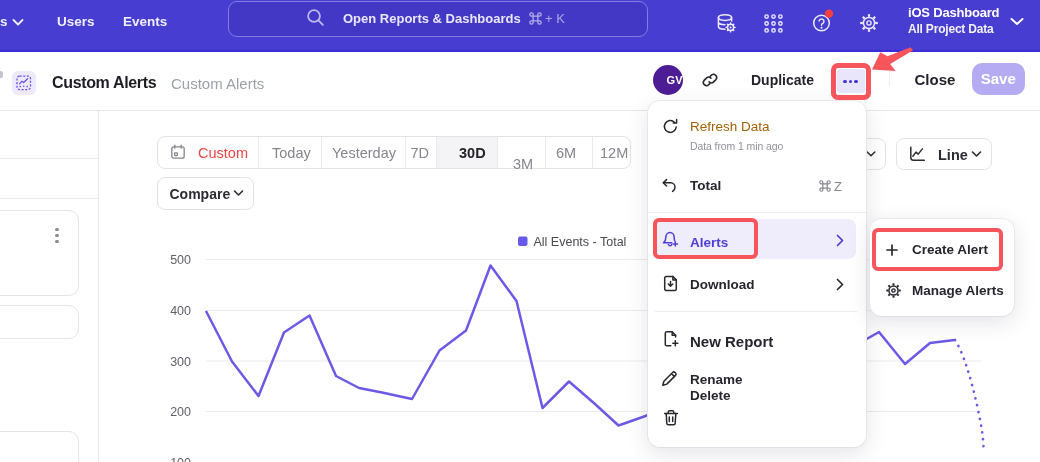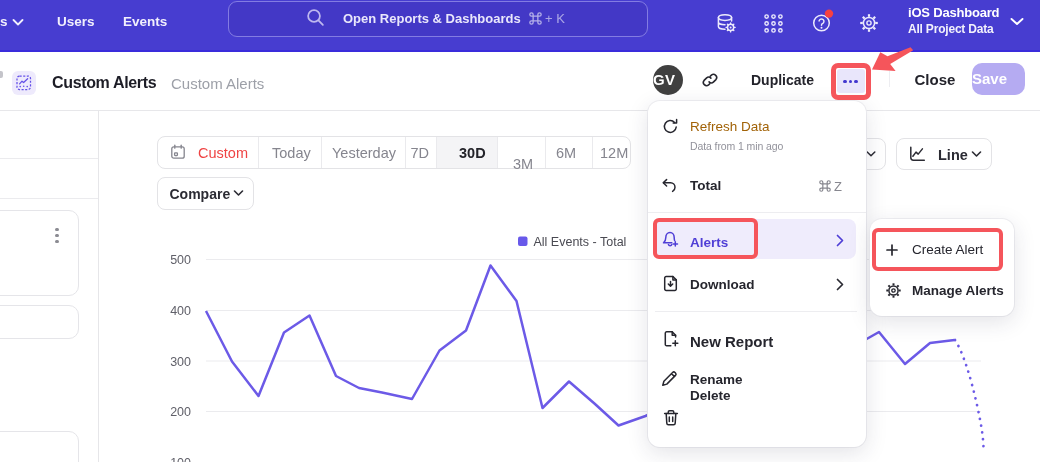--- a/index.html
+++ b/index.html
@@ -89,33 +89,33 @@
  <rect x="1" y="1" width="13.5" height="13.5" rx="2.6" stroke-width="1.25" stroke-dasharray="2.1 1.5"></rect>
  <polyline points="3.6,8.8 6,6.2 7.6,7.5 11.6,3.7" stroke-width="1.25" stroke-linecap="round" stroke-linejoin="round"></polyline>
  <g fill="#6450e8" stroke="none">
       <circle cx="4.2" cy="11.6" r=".8"></circle>
       <circle cx="7.7" cy="11.2" r=".8"></circle>
       <circle cx="11.2" cy="11.6" r=".8"></circle>
     </g>
 </svg>
 <div class="abs" style="left:52px;top:74px;color:#1d1d26;font-size:16px;font-weight:700;letter-spacing:-.35px">Custom Alerts</div>
 <div class="abs" style="left:171px;top:74.5px;color:#9da0a8;font-size:15px;font-weight:400">Custom Alerts</div>
-<div class="abs" style="left:653px;top:64.5px;width:30px;height:30px;border-radius:50%;background:#404040;color:#fff;font-size:15px;font-weight:700;text-align:left;line-height:30px;letter-spacing:.3px">GV</div>
+<div class="abs" style="left:653px;top:64.5px;width:30px;height:30px;border-radius:50%;background:#4c1d95;color:#fff;font-size:11px;font-weight:700;text-align:right;line-height:30px;letter-spacing:.3px">GV</div>
 <svg class="abs ic" style="left:702px;top:72px" width="16" height="16" viewBox="0 0 16 16" fill="none" stroke="#26262e" stroke-width="1.6" stroke-linecap="round">
  <path d="M7.1 9.9a3.2 3.2 0 0 0 4.5 0l2.3-2.3a3.2 3.2 0 0 0-4.5-4.5l-1.2 1.2"></path>
  <path d="M8.9 6.1a3.2 3.2 0 0 0-4.5 0L2.1 8.4a3.2 3.2 0 0 0 4.5 4.5l1.2-1.2"></path>
 </svg>
 <div class="abs" style="left:751px;top:72px;color:#23232b;font-size:14px;font-weight:700">Duplicate</div>
 <div class="abs" style="left:836.5px;top:69px;width:28px;height:24px;background:#e9e6fb;border-radius:3px"></div>
 <div class="abs" style="left:843px;top:79.5px;width:3.6px;height:3.6px;border-radius:50%;background:#4338cf"></div>
 <div class="abs" style="left:848.7px;top:79.5px;width:3.6px;height:3.6px;border-radius:50%;background:#4338cf"></div>
 <div class="abs" style="left:854.4px;top:79.5px;width:3.6px;height:3.6px;border-radius:50%;background:#4338cf"></div>
 <div class="abs" style="left:888.5px;top:71px;width:1px;height:16px;background:#ededf1"></div>
 <div class="abs" style="left:914.5px;top:71px;color:#23232b;font-size:15px;font-weight:700">Close</div>
-<div class="abs" style="left:972px;top:63px;width:52.5px;height:32px;background:#b5abf2;border-radius:10px;color:#fff;font-size:15px;font-weight:700;text-align:left;line-height:31px">Save</div>
+<div class="abs" style="left:972px;top:63px;width:52.5px;height:32px;background:#b5abf2;border-radius:10px;color:#fff;font-size:15px;font-weight:700;text-align:center;line-height:31px">Save</div>
 
 <div class="abs" style="left:0;top:157.5px;width:98px;height:1px;background:#ebebee"></div>
 <div class="abs" style="left:0;top:197.5px;width:98px;height:1px;background:#ebebee"></div>
 <div class="abs" style="left:98px;top:111px;width:1px;height:351px;background:#e6e6e9"></div>
 <div class="abs" style="left:-12px;top:210px;width:90.5px;height:85.5px;background:#fff;border:1px solid #e5e5e9;border-radius:10px"></div>
 <div class="abs" style="left:55.4px;top:227.5px;width:3.2px;height:3.2px;border-radius:50%;background:#8b8b92"></div>
 <div class="abs" style="left:55.4px;top:233.9px;width:3.2px;height:3.2px;border-radius:50%;background:#8b8b92"></div>
 <div class="abs" style="left:55.4px;top:240.3px;width:3.2px;height:3.2px;border-radius:50%;background:#8b8b92"></div>
 <div class="abs" style="left:-12px;top:305px;width:90.5px;height:34px;background:#fff;border:1px solid #e5e5e9;border-radius:10px"></div>
 <div class="abs" style="left:-12px;top:430.5px;width:90.5px;height:60px;background:#fff;border:1px solid #e5e5e9;border-radius:10px"></div>
@@ -241,21 +241,21 @@
  <line x1="7.3" y1="8" x2="7.3" y2="12.4"></line>
     <line x1="10.7" y1="8" x2="10.7" y2="12.4"></line>
 </svg>
 <div class="abs" style="left:690px;top:388px;color:#26262e;font-size:13.5px;font-weight:700">Delete</div>
 
 <div class="abs" style="left:869.5px;top:219px;width:144px;height:97px;background:#fff;border-radius:12px;box-shadow:0 6px 22px rgba(40,40,70,.13),0 0 0 1px #f1f1f4"></div>
 <svg class="abs ic" style="left:886px;top:243.5px" width="12" height="12" viewBox="0 0 12 12" stroke="#26262e" stroke-width="1.7" stroke-linecap="round">
     <line x1="6" y1="1" x2="6" y2="11"></line>
     <line x1="1" y1="6" x2="11" y2="6"></line>
   </svg>
-<div class="abs" style="left:912px;top:242px;color:#26262e;font-size:13.5px;font-weight:400">Create Alert</div>
+<div class="abs" style="left:912px;top:242px;color:#26262e;font-size:13.5px;font-weight:700">Create Alert</div>
 <svg class="abs ic" style="left:885px;top:281.5px" width="17" height="17" viewBox="0 0 17 17" fill="none" stroke="#26262e">
  <circle cx="8.5" cy="8.5" r="4.6" stroke-width="1.5"></circle>
     <circle cx="8.5" cy="8.5" r="1.7" stroke-width="1.3"></circle>
  <g stroke-width="2">
       <line x1="8.5" y1="1.3" x2="8.5" y2="3.3"></line>
       <line x1="8.5" y1="13.7" x2="8.5" y2="15.7"></line>
       <line x1="1.3" y1="8.5" x2="3.3" y2="8.5"></line>
       <line x1="13.7" y1="8.5" x2="15.7" y2="8.5"></line>
       <line x1="3.4" y1="3.4" x2="4.8" y2="4.8"></line>
       <line x1="12.2" y1="12.2" x2="13.6" y2="13.6"></line>

